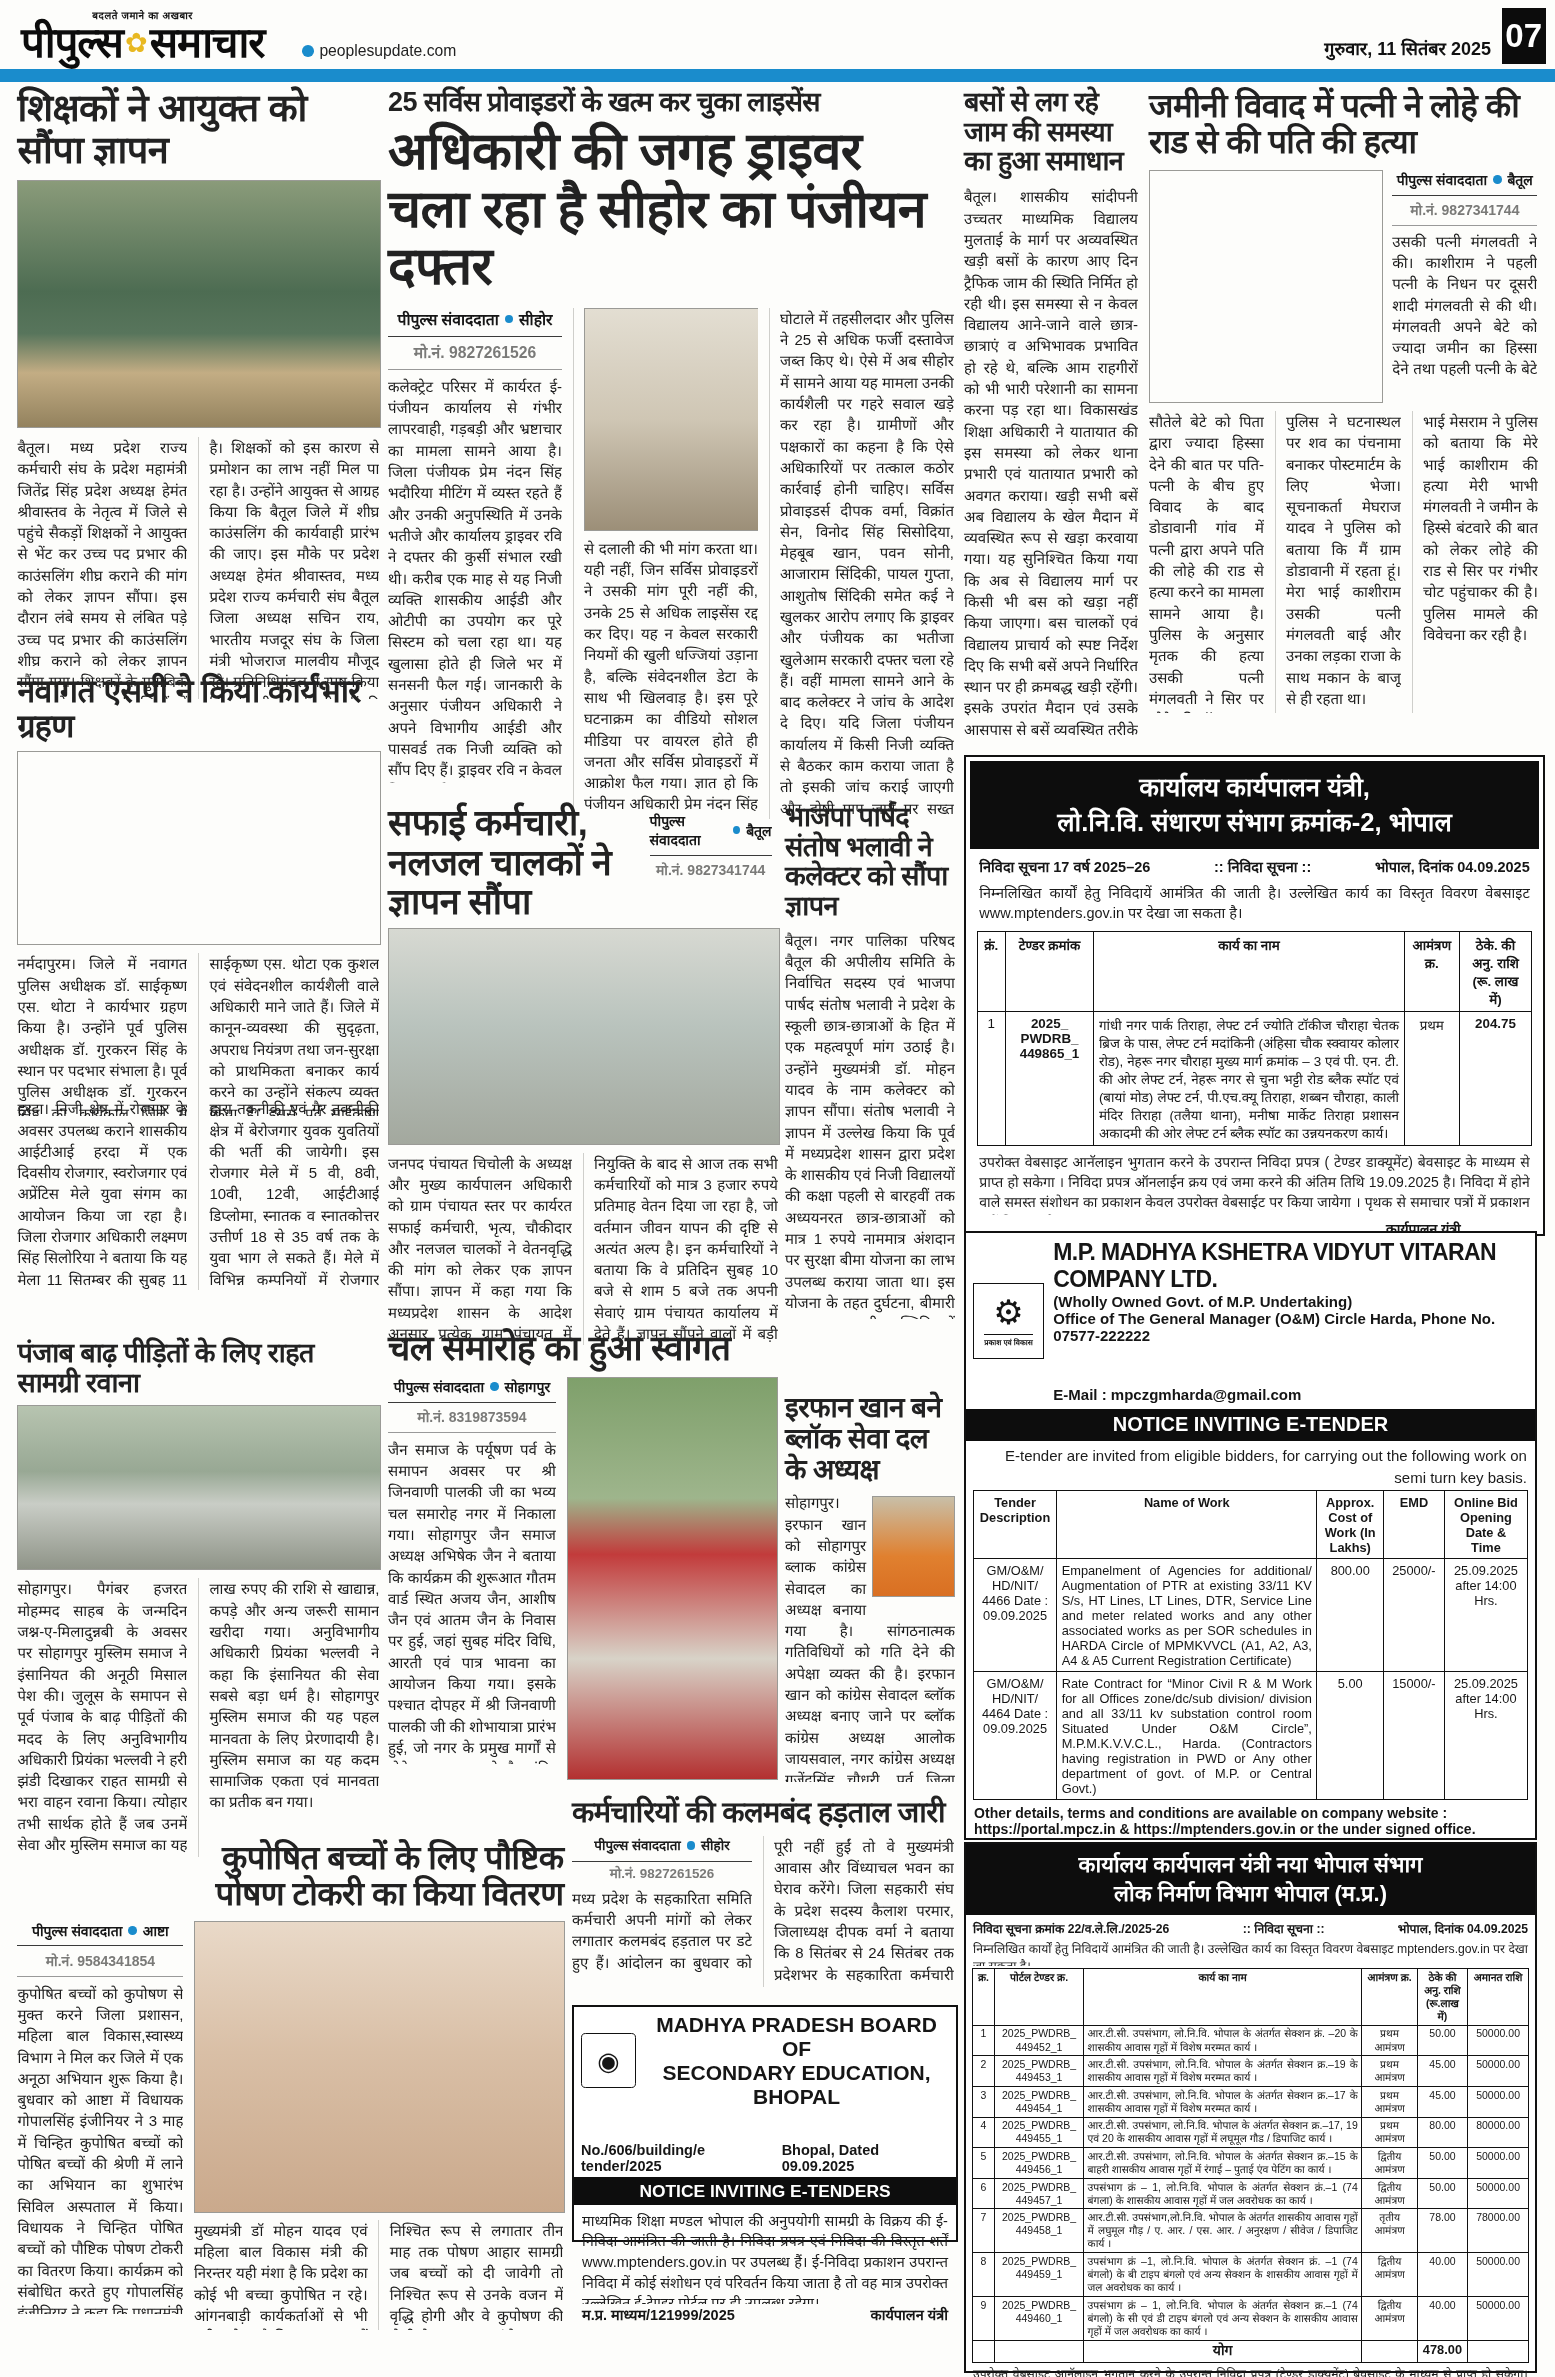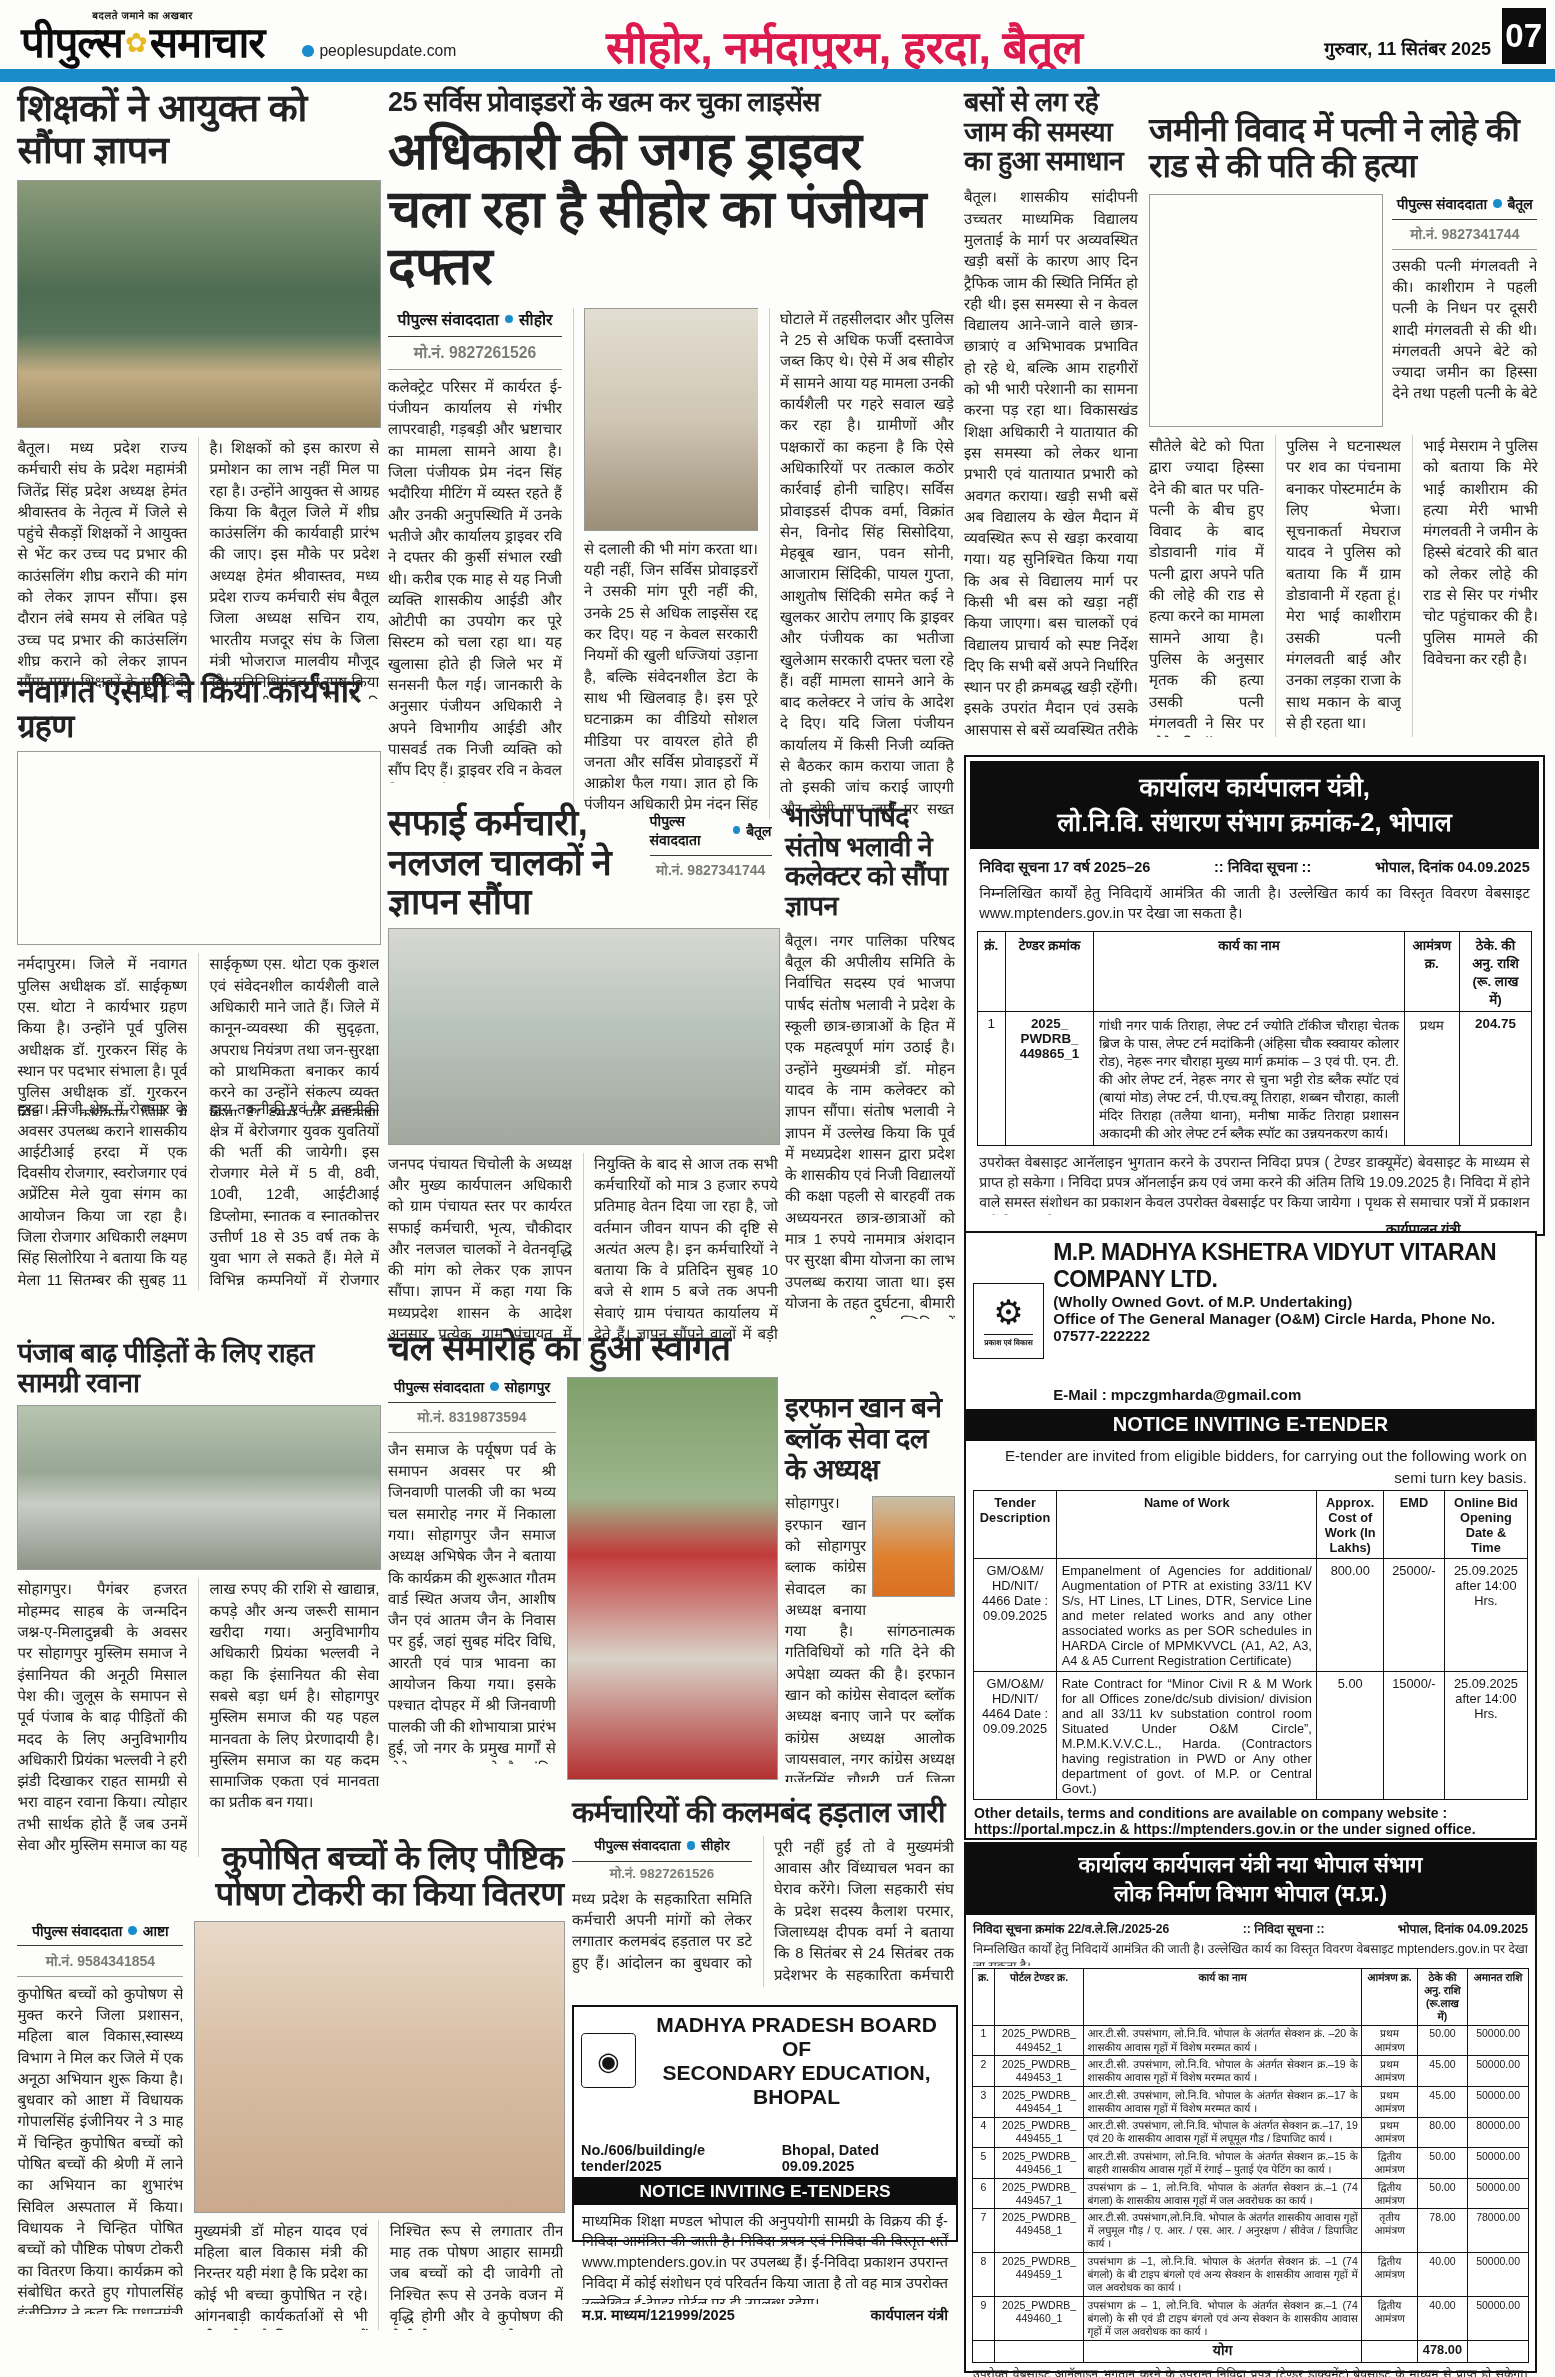--- a/index.html
+++ b/index.html
@@ -65,21 +65,20 @@
     <div style="display:flex; align-items:center;">
       <span class="logo-txt">पीपुल्स</span>
       <span class="logo-flower">✿</span>
       <span class="logo-txt">समाचार</span>
     </div>
   </div>
   <div class="abs site" style="left:302px; top:42px;">
     <span class="bluedot"></span>
     <span>peoplesupdate.com</span>
   </div>
-  <div class="abs region" style="left:50%; top:15px; transform:translateX(-36%);">सीहोर, नर्मदापुरम, हरदा, बैतूल</div>
   <div class="abs issue-date" style="right:64px; top:36px;">गुरुवार, 11 सितंबर 2025</div>
   <div class="abs pagenum" style="right:9.3px; top:8.1px; width:44px; height:56px;">07</div>
   <div class="abs bluebar" style="left:0; top:69px; width:1555px; height:12.8px;"></div>
 
   <div class="abs" style="left:17.4px; top:88px; width:362px; height:581px;">
     <div class="hl" style="font-size:38px;">शिक्षकों ने आयुक्त को सौंपा ज्ञापन</div>
     <div class="photo ph-a1" style="width:362px; height:246px; margin-top:8.1px;"></div>
     <div class="cols body-txt" style="margin-top:9.3px; height:262px;">
       <div class="col">बैतूल। मध्य प्रदेश राज्य कर्मचारी संघ के प्रदेश महामंत्री जितेंद्र सिंह प्रदेश अध्यक्ष हेमंत श्रीवास्तव के नेतृत्व में जिले से पहुंचे सैकड़ों शिक्षकों ने आयुक्त से भेंट कर उच्च पद प्रभार की काउंसलिंग शीघ्र कराने की मांग को लेकर ज्ञापन सौंपा। इस दौरान लंबे समय से लंबित पड़े उच्च पद प्रभार की काउंसलिंग शीघ्र कराने को लेकर ज्ञापन सौंपा गया। शिक्षकों के मुताबिक मध्य प्रदेश के सभी जिलों में उच्च पद प्रभार की काउंसलिंग पूरी हो चुकी है, लेकिन बैतूल जिले में पिछले 14 महीने से यह प्रक्रिया अटकी हुई</div>
       <div class="col">है। शिक्षकों को इस कारण से प्रमोशन का लाभ नहीं मिल पा रहा है। उन्होंने आयुक्त से आग्रह किया कि बैतूल जिले में शीघ्र काउंसलिंग की कार्यवाही प्रारंभ की जाए। इस मौके पर प्रदेश अध्यक्ष हेमंत श्रीवास्तव, मध्य प्रदेश राज्य कर्मचारी संघ बैतूल जिला अध्यक्ष सचिन राय, भारतीय मजदूर संघ के जिला मंत्री भोजराज मालवीय मौजूद रहे। प्रतिनिधिमंडल ने स्पष्ट किया कि यदि शीघ्र कार्यवाही नहीं की गई तो जिलेभर के शिक्षक आंदोलन के लिए विवश होंगे।</div>
@@ -106,21 +105,21 @@
       <div class="col body-txt">घोटाले में तहसीलदार और पुलिस ने 25 से अधिक फर्जी दस्तावेज जब्त किए थे। ऐसे में अब सीहोर में सामने आया यह मामला उनकी कार्यशैली पर गहरे सवाल खड़े कर रहा है। ग्रामीणों और पक्षकारों का कहना है कि ऐसे अधिकारियों पर तत्काल कठोर कार्रवाई होनी चाहिए। सर्विस प्रोवाइडर्स दीपक वर्मा, विक्रांत सेन, विनोद सिंह सिसोदिया, मेहबूब खान, पवन सोनी, आजाराम सिंदिकी, पायल गुप्ता, आशुतोष सिंदिकी समेत कई ने खुलकर आरोप लगाए कि ड्राइवर और पंजीयक का भतीजा खुलेआम सरकारी दफ्तर चला रहे हैं। वहीं मामला सामने आने के बाद कलेक्टर ने जांच के आदेश दे दिए। यदि जिला पंजीयन कार्यालय में किसी निजी व्यक्ति से बैठकर काम कराया जाता है तो इसकी जांच कराई जाएगी और दोषी पाए जाने पर सख्त कार्रवाई की जाएगी।</div>
     </div>
   </div>
 
   <div class="abs" style="left:964px; top:88px; width:174px; height:662px;">
     <div class="hl" style="font-size:27px;">बसों से लग रहे जाम की समस्या का हुआ समाधान</div>
     <div class="body-txt" style="margin-top:9.3px; height:552px;">बैतूल। शासकीय सांदीपनी उच्चतर माध्यमिक विद्यालय मुलताई के मार्ग पर अव्यवस्थित खड़ी बसों के कारण आए दिन ट्रैफिक जाम की स्थिति निर्मित हो रही थी। इस समस्या से न केवल विद्यालय आने-जाने वाले छात्र-छात्राएं व अभिभावक प्रभावित हो रहे थे, बल्कि आम राहगीरों को भी भारी परेशानी का सामना करना पड़ रहा था। विकासखंड शिक्षा अधिकारी ने यातायात की इस समस्या को लेकर थाना प्रभारी एवं यातायात प्रभारी को अवगत कराया। खड़ी सभी बसें अब विद्यालय के खेल मैदान में व्यवस्थित रूप से खड़ा करवाया गया। यह सुनिश्चित किया गया कि अब से विद्यालय मार्ग पर किसी भी बस को खड़ा नहीं किया जाएगा। बस चालकों एवं विद्यालय प्राचार्य को स्पष्ट निर्देश दिए कि सभी बसें अपने निर्धारित स्थान पर ही क्रमबद्ध खड़ी रहेंगी। इसके उपरांत मैदान एवं उसके आसपास से बसें व्यवस्थित तरीके से रवाना की जाएंगी।</div>
   </div>
 
   <div class="abs" style="left:1149px; top:88px; width:389px; height:662px;">
-    <div class="hl" style="font-size:33px;margin-top:24px;">जमीनी विवाद में पत्नी ने लोहे की राड से की पति की हत्या</div>
+    <div class="hl" style="font-size:33px;">जमीनी विवाद में पत्नी ने लोहे की राड से की पति की हत्या</div>
     <div style="display:flex; gap:9.3px; margin-top:9.3px;">
       <div class="photo ph-d2" style="width:232px; height:231px;"></div>
       <div style="width:145px;">
         <div class="byline" style="font-size:14px;">
           <span>पीपुल्स संवाददाता</span>
           <span class="bluedot"></span>
           <span>बैतूल</span>
         </div>
         <div class="phone" style="border-bottom:1.2px solid #999; font-size:14px;">मो.नं. 9827341744</div>
         <div class="body-txt" style="margin-top:4.6px; height:145px;">उसकी पत्नी मंगलवती ने की। काशीराम ने पहली पत्नी के निधन पर दूसरी शादी मंगलवती से की थी। मंगलवती अपने बेटे को ज्यादा जमीन का हिस्सा देने तथा पहली पत्नी के बेटे को कम हिस्सा देने की बात कहती थी।</div>

